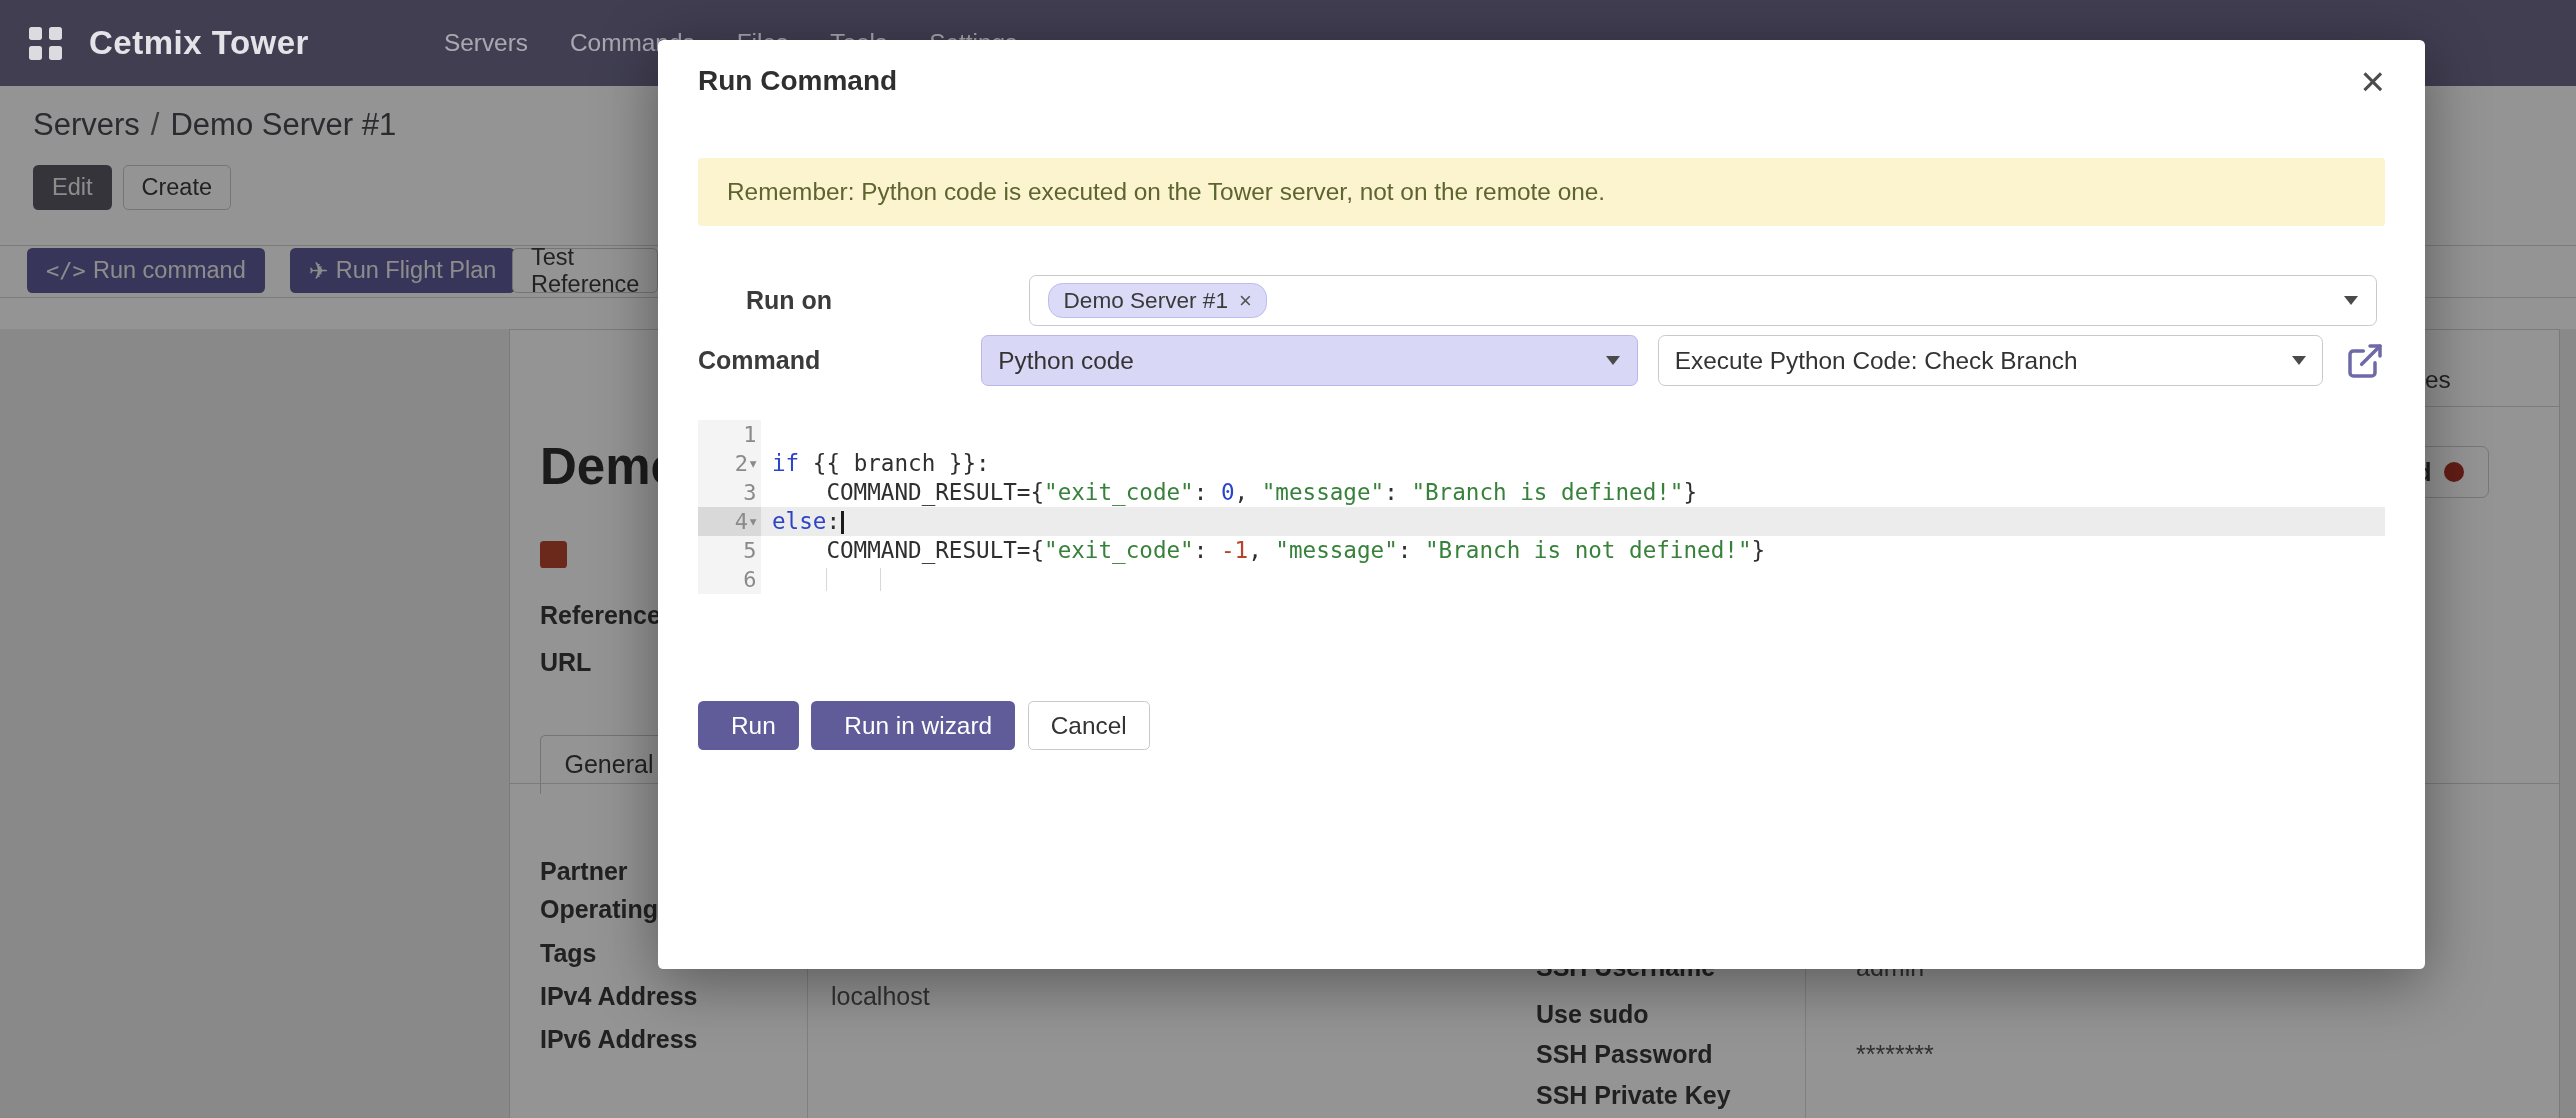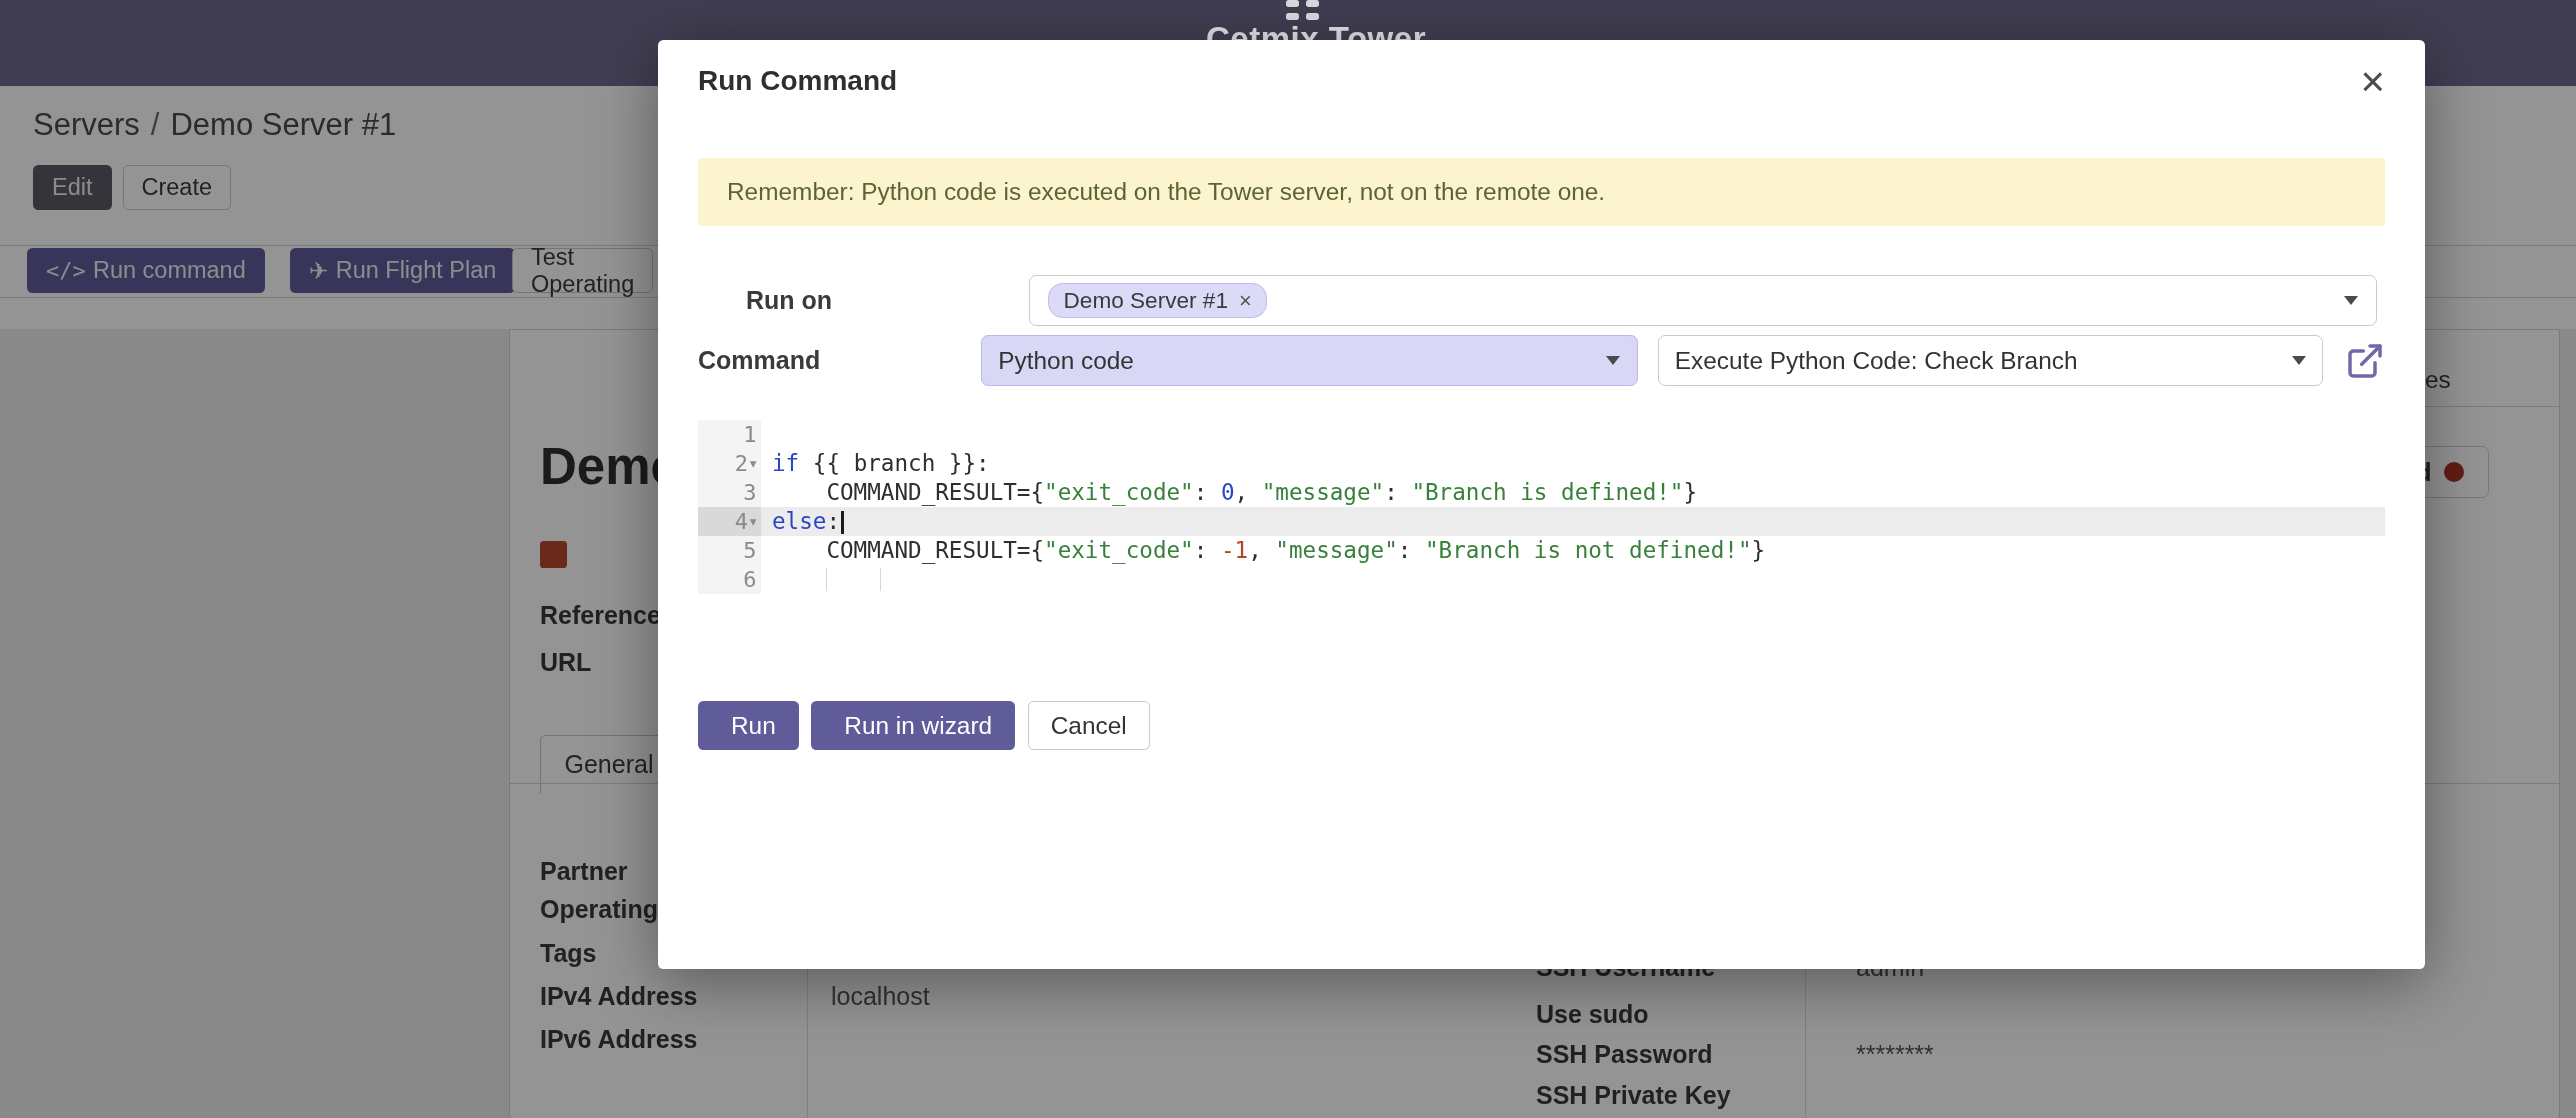--- a/index.html
+++ b/index.html
@@ -3,21 +3,21 @@
 <meta charset="utf-8">
 <style>
   * { box-sizing: border-box; }
   html,body { margin:0; padding:0; }
   body {
     width:2576px; height:1118px; position:relative; overflow:hidden;
     font-family:"Liberation Sans", sans-serif; background:#fff;
   }
 
   
-  .navbar{position:absolute;top:0;left:0;right:0;height:86px;background:var(--navbar_bg,#413e52);display:flex;align-items:center;padding-left:29px;z-index:5;flex-direction:column;}
+  .navbar{position:absolute;top:0;left:0;right:0;height:86px;background:var(--navbar_bg,#413e52);display:flex;align-items:center;padding-left:29px;z-index:5;}
   .apps-icon{width:33px;height:33px;display:grid;grid-template-columns:1fr 1fr;grid-template-rows:1fr 1fr;gap:6.3px;cursor:pointer;}
   .apps-icon i{background:rgba(255,255,255,.82);border-radius:2.7px;}
   .brand{font-size:33px;font-weight:bold;color:#e4e4e8;margin-left:27px;letter-spacing:0.5px;}
   .nav-menu{display:flex;gap:42px;margin-left:135px;font-size:24.4px;color:rgba(255,255,255,.55);}
   .nav-menu span{cursor:pointer;}
 
   
   .page-content{position:absolute;top:86px;left:0;right:0;bottom:0;background:#fff;z-index:1;}
   .breadcrumb{position:absolute;left:33px;top:21px;font-size:31px;color:#4a4a52;}
   .breadcrumb .sep{margin:0 11px;color:#6a6a72;}
@@ -135,21 +135,21 @@
 
   <div class="action-btns">
     <div class="pbtn purple">
       <span class="mono-glyph">&lt;/&gt;</span>
       <span>Run command</span>
     </div>
     <div class="pbtn purple">
       <span>✈</span>
       <span>Run Flight Plan</span>
     </div>
-    <div class="pbtn white" style="position:absolute;left:485px;top:0;">Test Operating</div>
+    <div class="pbtn white" style="position:absolute;left:485px;top:0;">Test Reference</div>
   </div>
 
   <div class="hr" style="top:211px"></div>
 
   <div class="content-bg"></div>
 
   <div class="card">
     <div class="cut-text">es</div>
     <div class="card-hr" style="top:76px;left:1445px;right:0;"></div>
 

